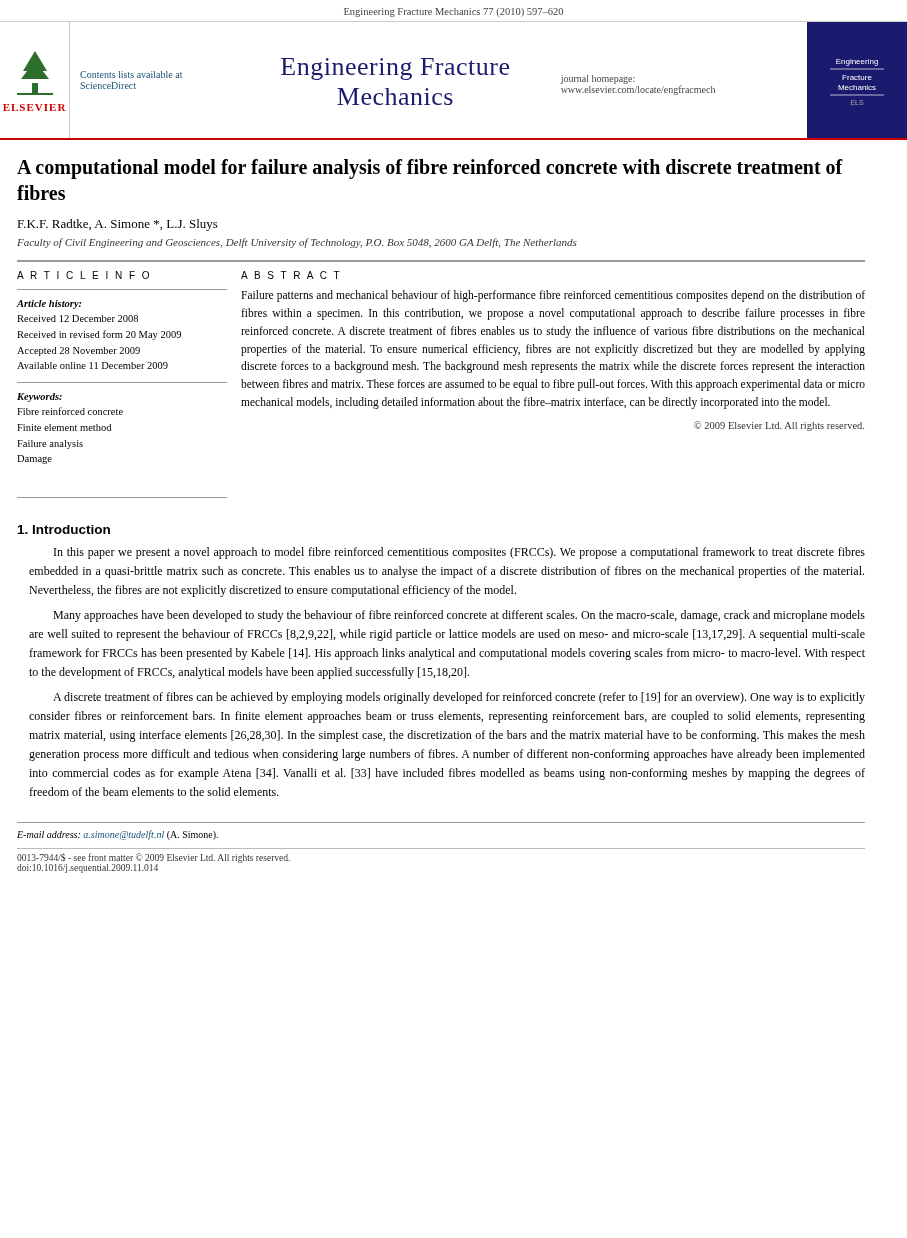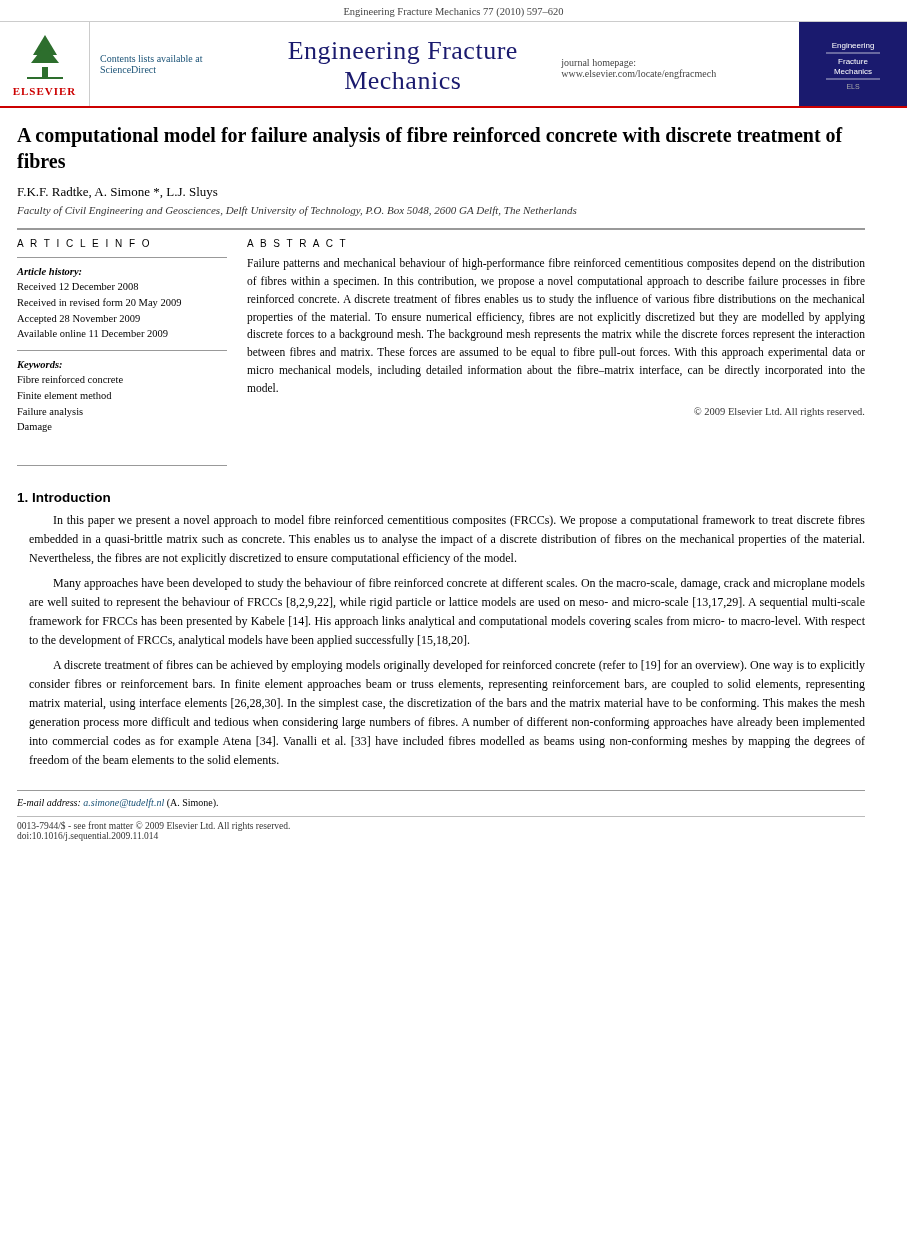--- a/index.html
+++ b/index.html
@@ -24,21 +24,21 @@
     
     .journal-header {
       display: flex;
       align-items: stretch;
       border-bottom: 2px solid #c00;
       padding: 0;
       margin: 0 0 0 0;
     }
 
     .journal-header-left {
-      width: 90px;
+      width: 70px;
       padding: 8px 6px;
       display: flex;
       flex-direction: column;
       align-items: center;
       justify-content: center;
       border-right: 1px solid #ccc;
     }
 
     .elsevier-logo {
       font-size: 9px;
@@ -85,26 +85,26 @@
       letter-spacing: 0.5px;
     }
 
     .journal-homepage {
       font-size: 10px;
       color: #444;
       margin-top: 4px;
     }
 
     .journal-header-right {
-      width: 108px;
+      width: 100px;
       background: #1a1a6e;
       display: flex;
       align-items: center;
       justify-content: center;
-      padding: 8px;
+      padding: 24px;
       margin-left: 20px;
     }
 
     .journal-logo-box {
       color: #fff;
       font-size: 8px;
       text-align: center;
       line-height: 1.4;
     }
 
@@ -145,21 +145,21 @@
 
     .hr-thick {
       border: none;
       border-top: 2px solid #999;
       margin: 8px 0;
     }
 
     
     .article-columns {
       display: flex;
-      gap: 20px;
+      gap: 14px;
       margin-top: 2px;
     }
 
     .article-info-col {
       width: 210px;
       flex-shrink: 0;
       font-size: 11px;
     }
 
     .article-info-col .col-header {

